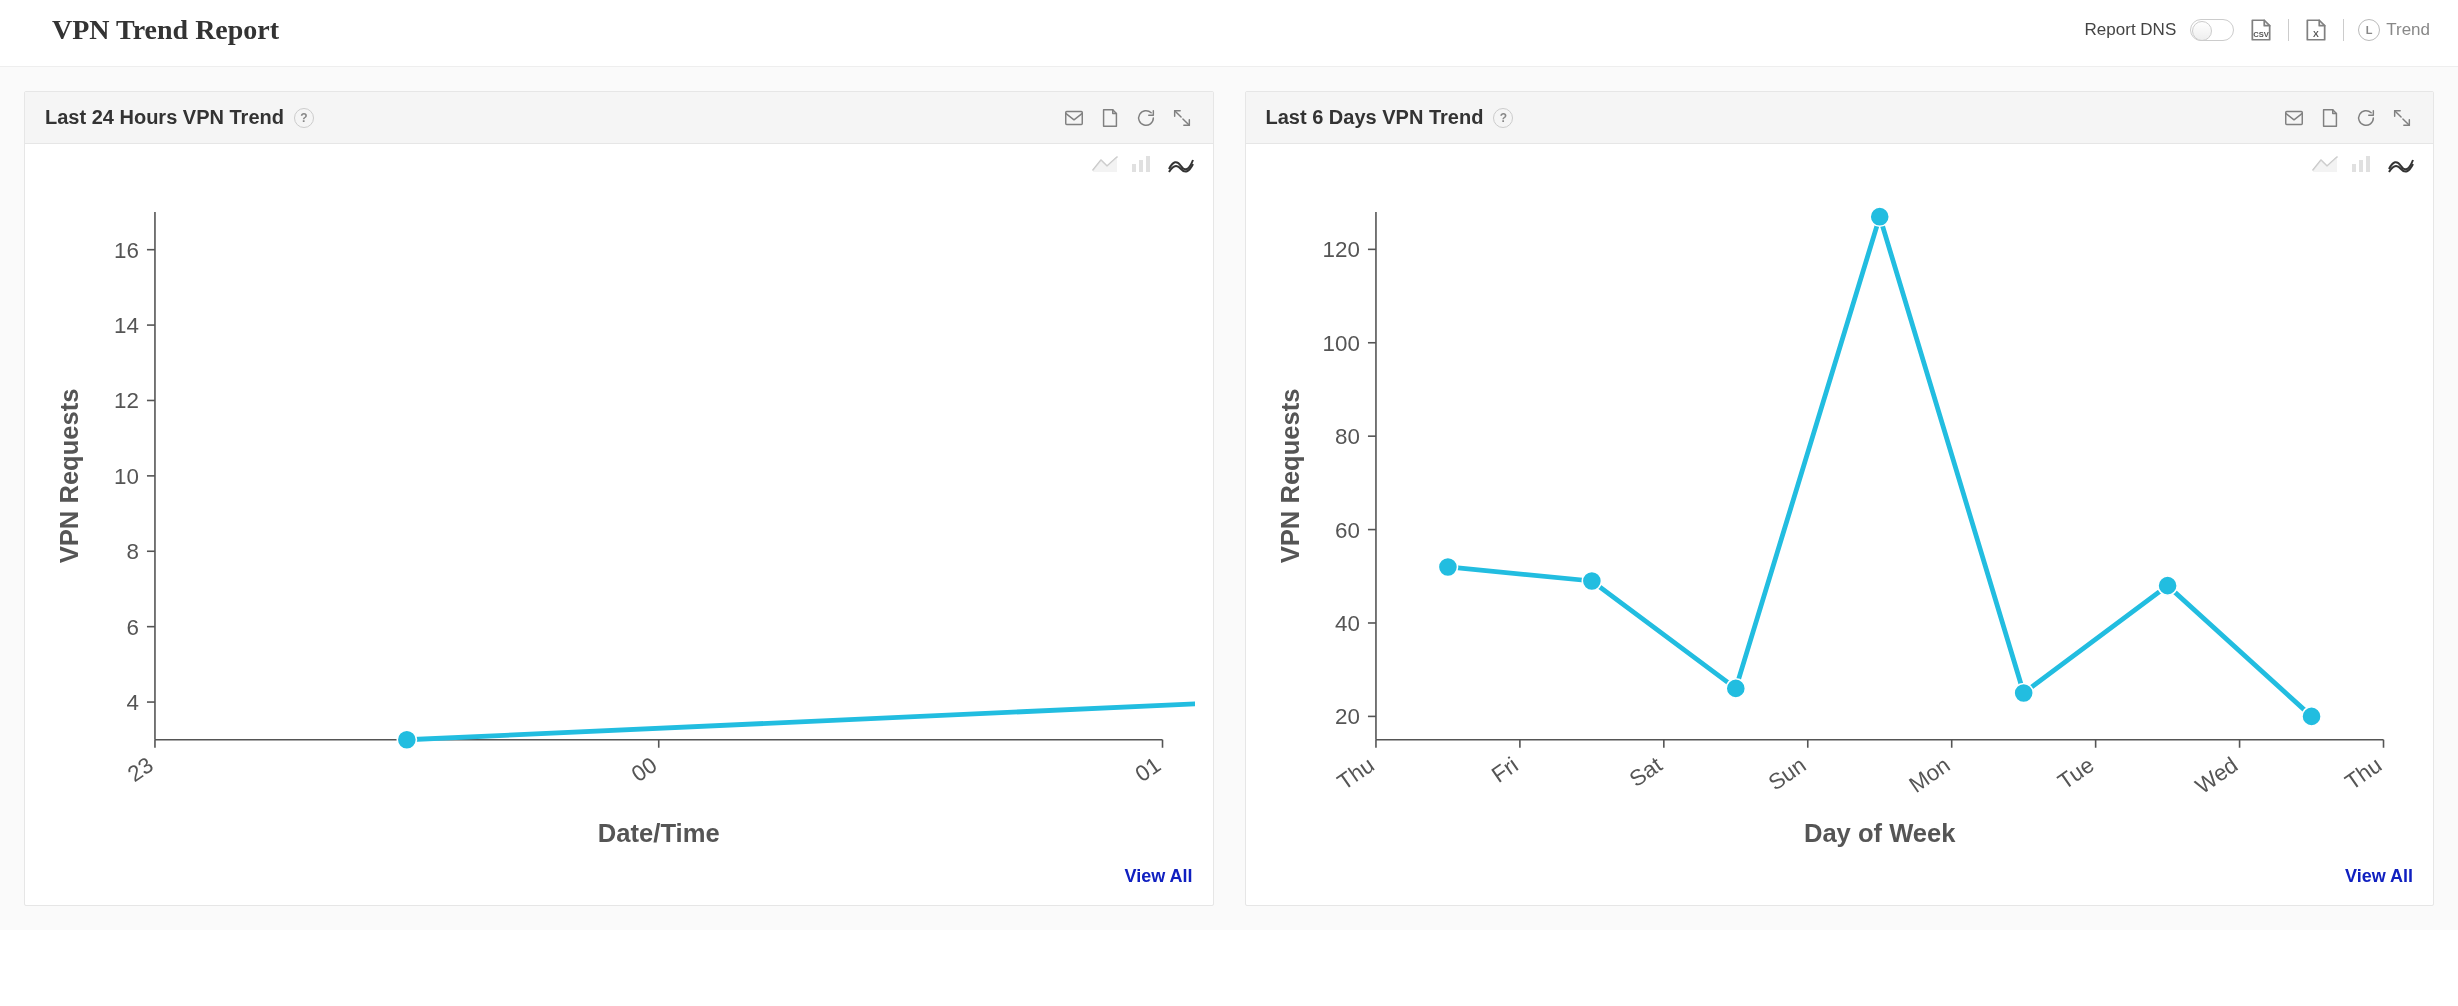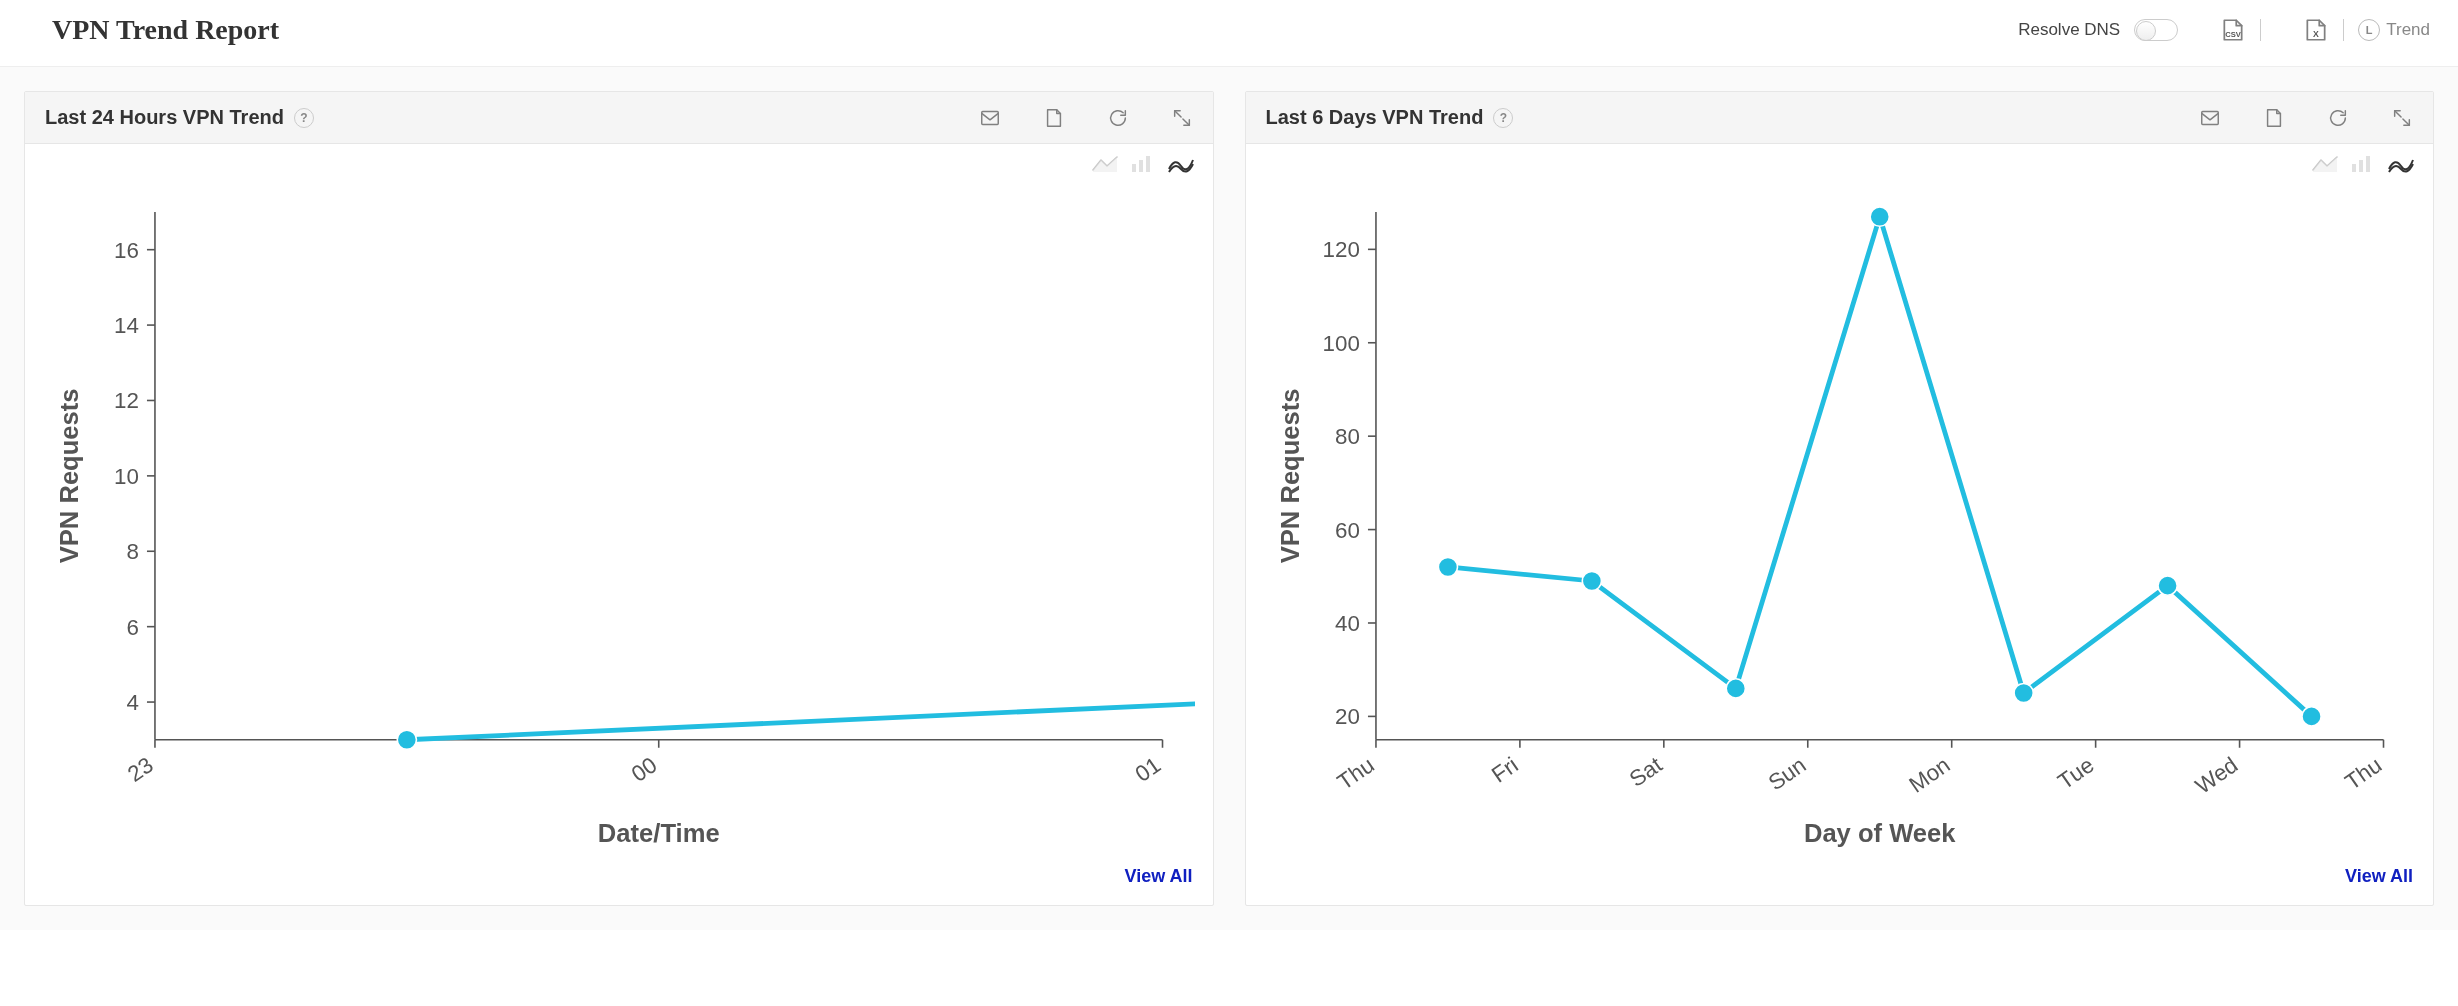--- a/index.html
+++ b/index.html
@@ -27,21 +27,21 @@
     border-bottom: 1px solid #eee;
   }
   .page-title {
     font-family: Georgia, "Times New Roman", serif;
     font-size: 28px; font-weight: 600; margin-left: 24px;
   }
   .topbar-tools {
     display:flex; align-items:center; gap:14px;
     font-size: 17px; color:#444;
   }
-  .tool-icon { width:26px; height:26px; display:inline-flex; align-items:center; justify-content:flex-start; cursor:pointer;margin-left:28px; }
+  .tool-icon { width:26px; height:26px; display:inline-flex; align-items:center; justify-content:flex-start; cursor:pointer; }
   .tool-icon svg { width:100%; height:100%; }
   .divider-v { width:1px; height:22px; background:#ccc; }
   .toggle {
     width:44px; height:22px; border-radius:11px; border:1px solid #ccc;
     background:#fff; position:relative; cursor:pointer;
   }
   .toggle::after {
     content:""; position:absolute; left:1px; top:1px; width:18px; height:18px;
     border-radius:50%; background:linear-gradient(#fff,#eee); border:1px solid #ccc;
   }
@@ -100,21 +100,21 @@
 
   
   .g-icon { stroke:#808080; stroke-width:1.6; fill:none; stroke-linecap:round; stroke-linejoin:round; }
 </style>
 </head>
 <body>
 
 <div class="topbar">
   <div class="page-title">VPN Trend Report</div>
   <div class="topbar-tools">
-    <span>Resolve DNS</span>
+    <span>Report DNS</span>
     <span class="toggle"></span>
 
     <span class="tool-icon" title="CSV">
       <svg viewBox="0 0 24 24">
           <path class="g-icon" d="M4 3h11l5 5v13H4z"></path>
           <path class="g-icon" d="M15 3v5h5"></path>
           <text x="12" y="18" text-anchor="middle" font-size="7" font-weight="700" fill="#555" stroke="none">CSV</text>
         </svg>
     </span>
     <span class="divider-v"></span>

